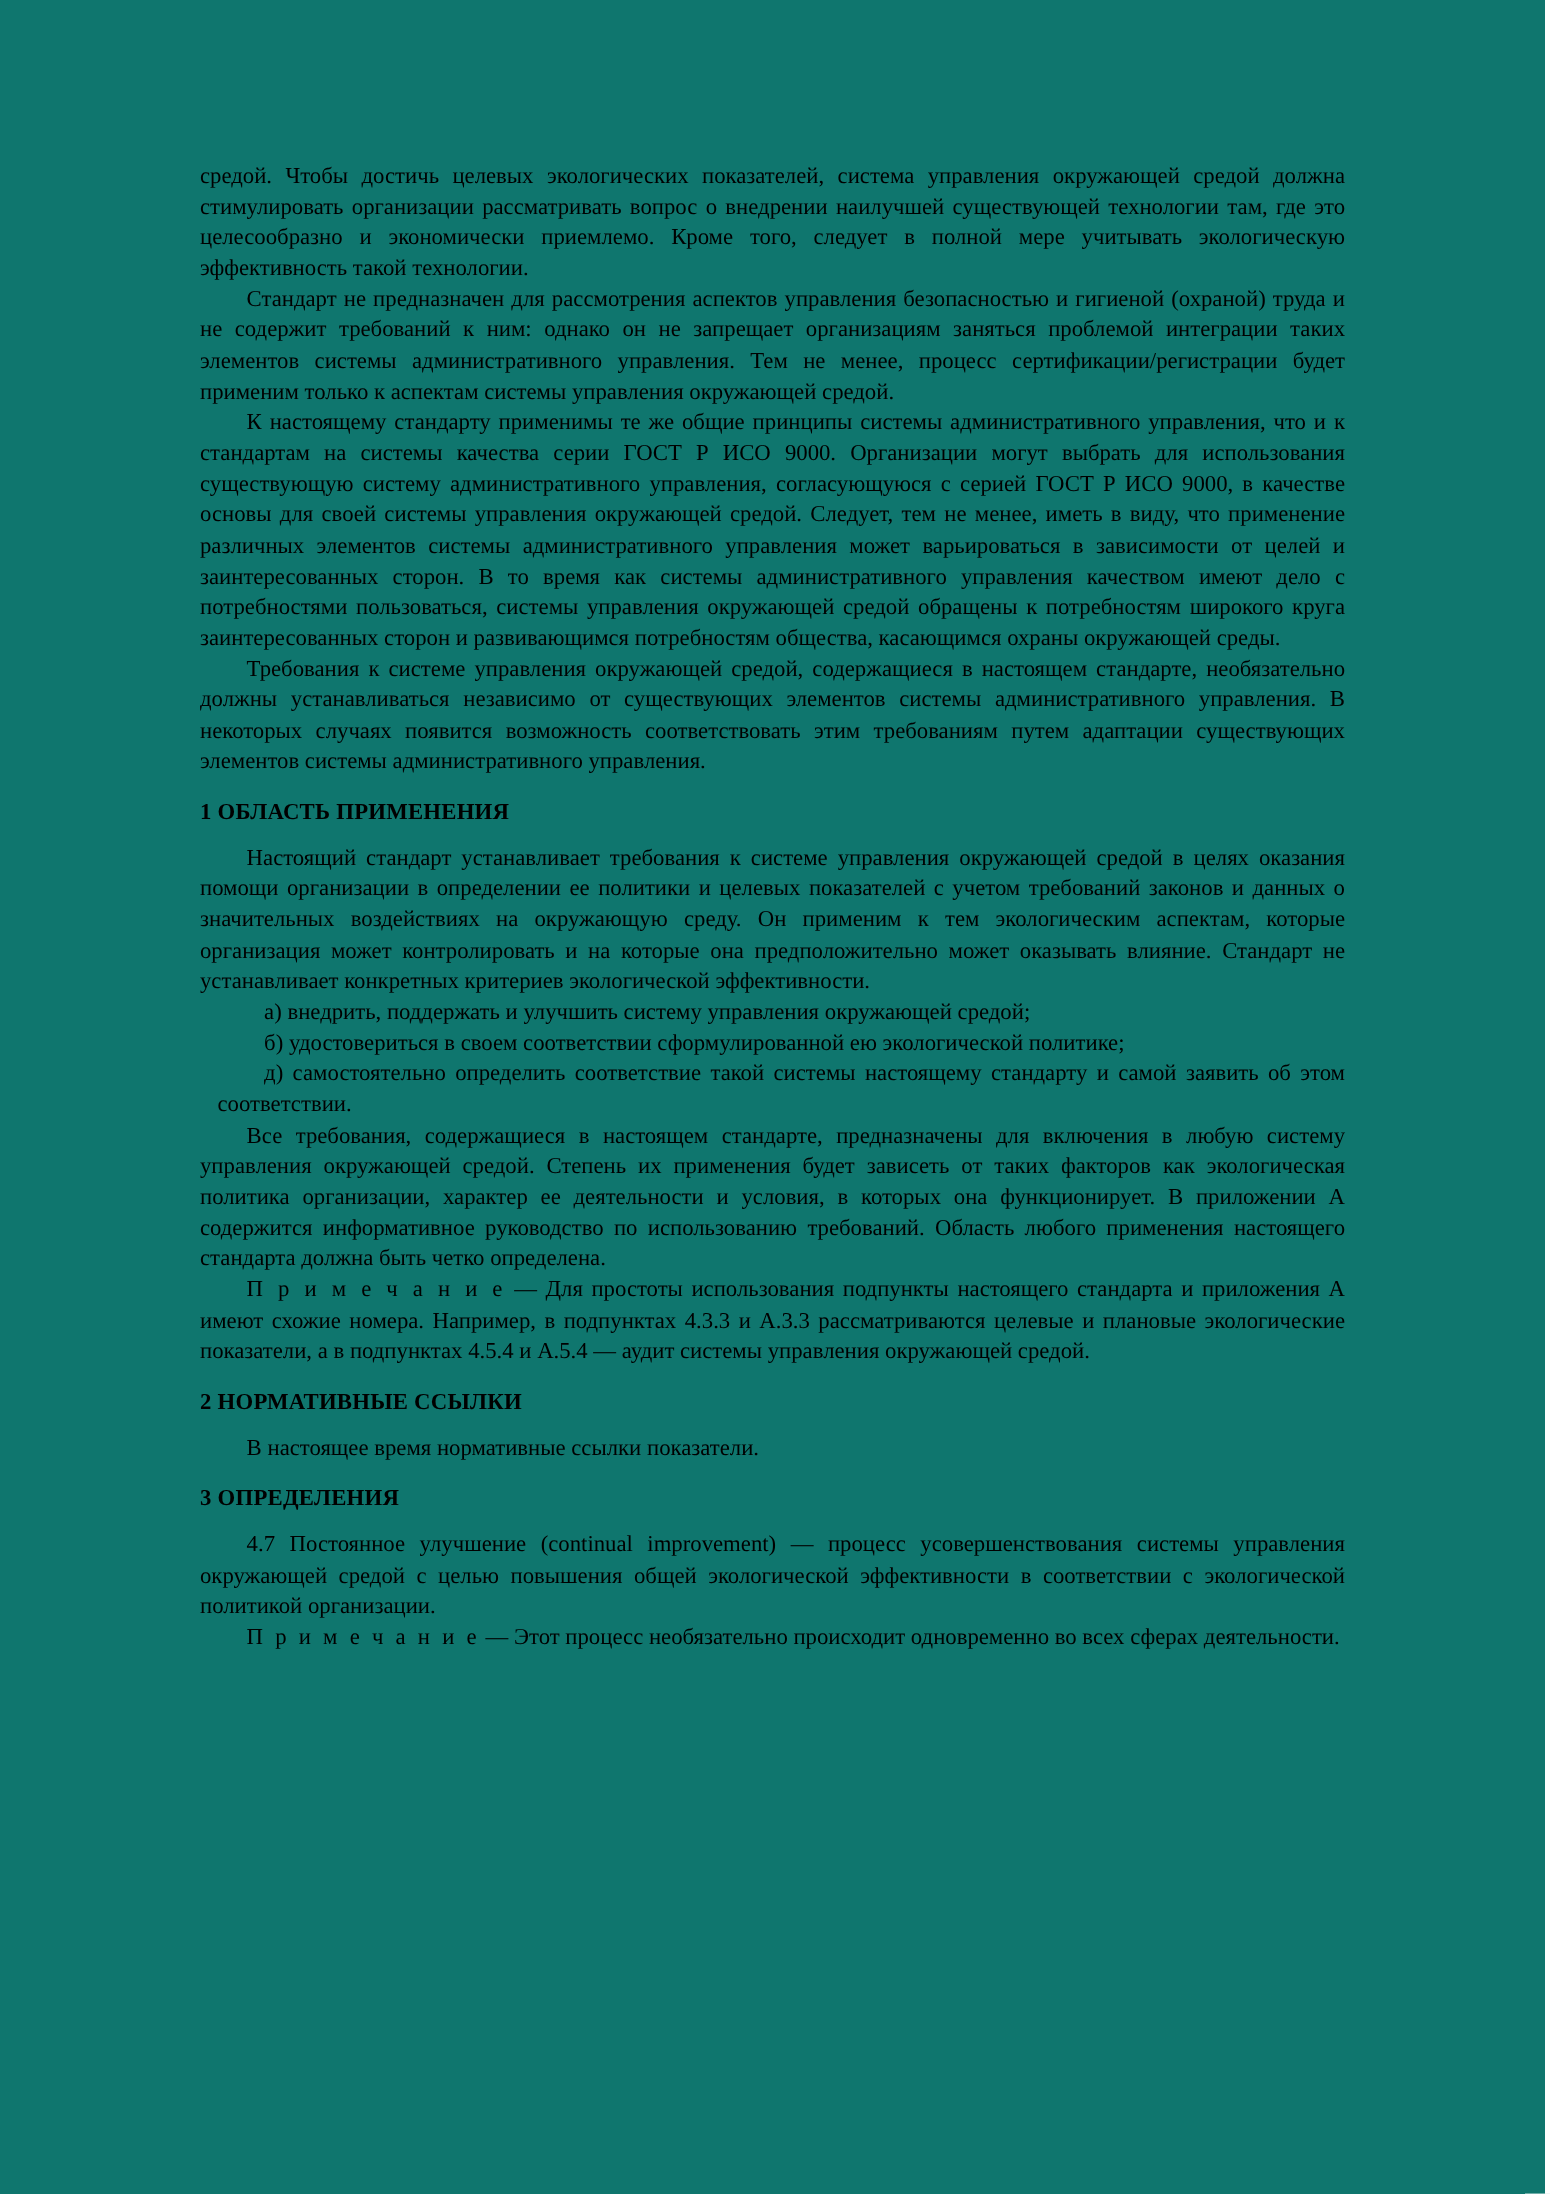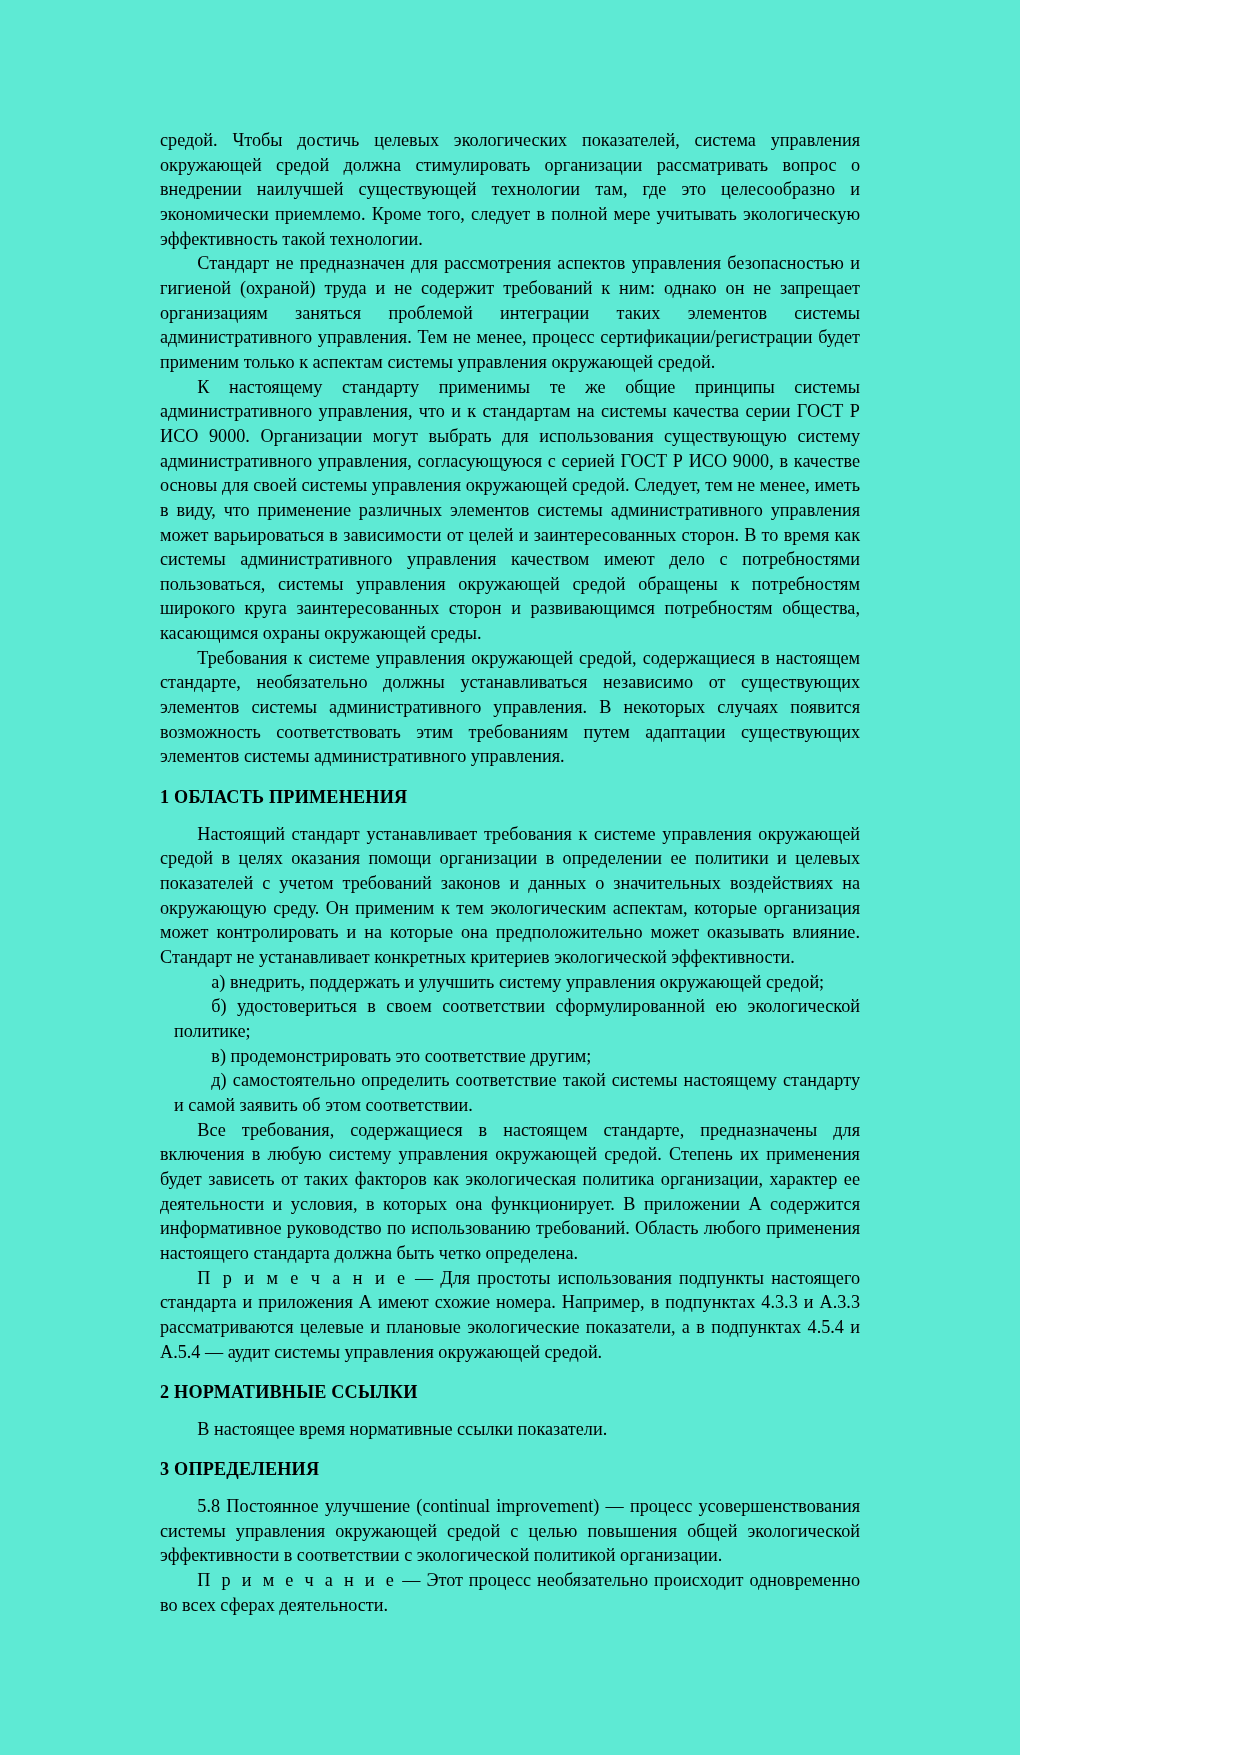--- a/index.html
+++ b/index.html
@@ -8,24 +8,24 @@
     background: #ffffff;
   }
   body {
     width: 1240px;
     height: 1755px;
     font-family: "Liberation Serif", "DejaVu Serif", serif;
     color: #000000;
   }
   .page {
     box-sizing: border-box;
-    width: 1020px;
+    width: 1236px;
     min-height: 1755px;
     padding: 128px 160px 60px 160px;
-    background: #5eead4;
+    background: #0f766e;
   }
   .doc-body {
     font-size: 18.2px;
     line-height: 1.355;
     text-align: justify;
     text-justify: inter-word;
     hyphens: none;
   }
   p {
     margin: 0;
@@ -60,31 +60,30 @@
     <p>Стандарт не предназначен для рассмотрения аспектов управления безопасностью и гигиеной (охраной) труда и не содержит требований к ним: однако он не запрещает организациям заняться проблемой интеграции таких элементов системы административного управления. Тем не менее, процесс сертификации/регистрации будет применим только к аспектам системы управления окружающей средой.</p>
     <p>К настоящему стандарту применимы те же общие принципы системы административного управления, что и к стандартам на системы качества серии ГОСТ Р ИСО 9000. Организации могут выбрать для использования существующую систему административного управления, согласующуюся с серией ГОСТ Р ИСО 9000, в качестве основы для своей системы управления окружающей средой. Следует, тем не менее, иметь в виду, что применение различных элементов системы административного управления может варьироваться в зависимости от целей и заинтересованных сторон. В то время как системы административного управления качеством имеют дело с потребностями пользоваться, системы управления окружающей средой обращены к потребностям широкого круга заинтересованных сторон и развивающимся потребностям общества, касающимся охраны окружающей среды.</p>
     <p>Требования к системе управления окружающей средой, содержащиеся в настоящем стандарте, необязательно должны устанавливаться независимо от существующих элементов системы административного управления. В некоторых случаях появится возможность соответствовать этим требованиям путем адаптации существующих элементов системы административного управления.</p>
 
     <h2 class="section-heading">1 ОБЛАСТЬ ПРИМЕНЕНИЯ</h2>
 
     <p>Настоящий стандарт устанавливает требования к системе управления окружающей средой в целях оказания помощи организации в определении ее политики и целевых показателей с учетом требований законов и данных о значительных воздействиях на окружающую среду. Он применим к тем экологическим аспектам, которые организация может контролировать и на которые она предположительно может оказывать влияние. Стандарт не устанавливает конкретных критериев экологической эффективности.</p>
 
     <p class="list-item">а) внедрить, поддержать и улучшить систему управления окружающей средой;</p>
     <p class="list-item">б) удостовериться в своем соответствии сформулированной ею экологической политике;</p>
-    <p class="list-item">в) продемонстрировать это соответствие другим;</p>
     <p class="list-item">д) самостоятельно определить соответствие такой системы настоящему стандарту и самой заявить об этом соответствии.</p>
 
     <p>Все требования, содержащиеся в настоящем стандарте, предназначены для включения в любую систему управления окружающей средой. Степень их применения будет зависеть от таких факторов как экологическая политика организации, характер ее деятельности и условия, в которых она функционирует. В приложении А содержится информативное руководство по использованию требований. Область любого применения настоящего стандарта должна быть четко определена.</p>
 
     <p><span class="note-label">П р и м е ч а н и е</span><span> — Для простоты использования подпункты настоящего стандарта и приложения А имеют схожие номера. Например, в подпунктах 4.3.3 и А.3.3 рассматриваются целевые и плановые экологические показатели, а в подпунктах 4.5.4 и А.5.4 — аудит системы управления окружающей средой.</span></p>
 
     <h2 class="section-heading">2 НОРМАТИВНЫЕ ССЫЛКИ</h2>
 
     <p>В настоящее время нормативные ссылки показатели.</p>
 
     <h2 class="section-heading">3 ОПРЕДЕЛЕНИЯ</h2>
 
-    <p>5.8 Постоянное улучшение (continual improvement) — процесс усовершенствования системы управления окружающей средой с целью повышения общей экологической эффективности в соответствии с экологической политикой организации.</p>
+    <p>4.7 Постоянное улучшение (continual improvement) — процесс усовершенствования системы управления окружающей средой с целью повышения общей экологической эффективности в соответствии с экологической политикой организации.</p>
 
     <p><span class="note-label">П р и м е ч а н и е</span><span> — Этот процесс необязательно происходит одновременно во всех сферах деятельности.</span></p>
 
   </div>
 </div>
 
 </body></html>

